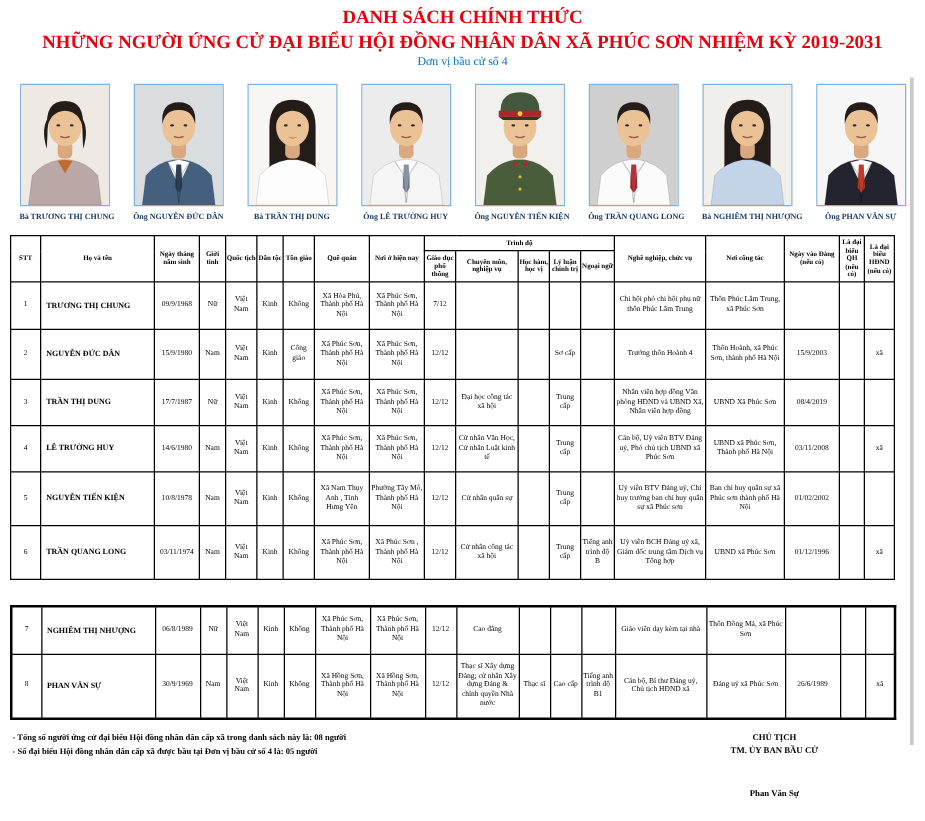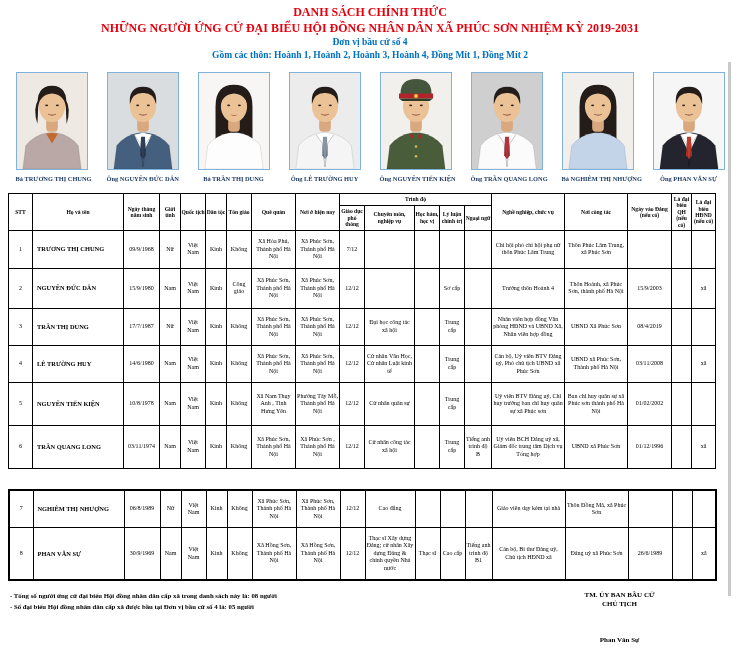--- a/index.html
+++ b/index.html
@@ -4,22 +4,22 @@
 <style>
   :root{
     --red:#e8000d; --blue:#0070c0; --navy:#17375e; --pborder:#7fb2dc;
   }
   html,body{margin:0;padding:0;}
   body{
     width:740px;height:657px;background:#ffffff;position:relative;overflow:hidden;
     font-family:"Liberation Serif","DejaVu Serif",serif;color:#000;
   }
   .title{ text-align:center; padding-top:5px; line-height:1.3; }
-  .t-red{ color:var(--red); font-weight:bold; font-size:12px; }
-  .t-blue{ color:var(--blue); font-weight:bold; font-size:9.5px; }
+  .t-red{ color:var(--red); font-weight:bold; font-size:15px; }
+  .t-blue{ color:var(--blue); font-weight:normal; font-size:9.5px; }
 
   .photos{ display:flex; justify-content:center; gap:19px; margin-top:11px; }
   figure{ margin:0; width:72px; text-align:center; }
   .photo-frame{ width:72px; height:98px; border:1px solid var(--pborder); box-sizing:border-box; background:#fff; }
   .photo-frame svg{ display:block; width:100%; height:100%; }
   figcaption{ font-size:6.4px; font-weight:bold; color:var(--navy); margin-top:5px; white-space:nowrap; }
 
   .tblwrap{ margin:11px 0 0 8px; }
   .tblwrap2{ margin:20px 0 0 8px; }
   table{ width:707px; border-collapse:collapse; table-layout:fixed; }
@@ -37,21 +37,20 @@
   .sig .gap{ height:26px; }
   .page-edge{ position:absolute; left:728px; top:62px; width:3px; height:534px; background:#c9c9c9; }
 </style>
 </head>
 <body>
 
 <div class="title">
   <div class="t-red">DANH SÁCH CHÍNH THỨC</div>
   <div class="t-red">NHỮNG NGƯỜI ỨNG CỬ ĐẠI BIỂU HỘI ĐỒNG NHÂN DÂN XÃ PHÚC SƠN NHIỆM KỲ 2019-2031</div>
   <div class="t-blue">Đơn vị bầu cử số 4</div>
-  <div class="t-blue">Gồm các thôn: Hoành 1, Hoành 2, Hoành 3, Hoành 4, Đồng Mít 1, Đồng Mít 2</div>
 </div>
 
 <div class="photos">
     <figure>
       <div class="photo-frame">
         <svg xmlns="http://www.w3.org/2000/svg" viewBox="0 0 72 98" preserveAspectRatio="none">
           <rect width="72" height="98" fill="#efe9e4"></rect>
           <path d="M6 98 L9 74 Q18 63 32 61 L40 61 Q54 63 63 74 L66 98 Z" fill="#b9a8a6" stroke="rgba(0,0,0,.12)" stroke-width="0.8"></path>
           <polygon points="30,62 36,61 42,62 36,72" fill="#c06a30"></polygon>
           <rect x="30" y="46" width="12" height="14" rx="4" fill="#d9a87e"></rect>
@@ -446,20 +445,20 @@
       </tbody>
     </table>
   </div>
 
 <div class="footer">
   <div class="notes">
     <div>- Tổng số người ứng cử đại biểu Hội đồng nhân dân cấp xã trong danh sách này là: 08 người</div>
     <div>- Số đại biểu Hội đồng nhân dân cấp xã được bầu tại Đơn vị bầu cử số 4 là: 05 người</div>
   </div>
   <div class="sig">
+    <div>CHỦ TỊCH</div>
     <div>TM. ỦY BAN BẦU CỬ</div>
-    <div>CHỦ TỊCH</div>
     <div class="gap"></div>
     <div>Phan Văn Sự</div>
   </div>
 </div>
 
 <div class="page-edge"></div>
 
 </body></html>

